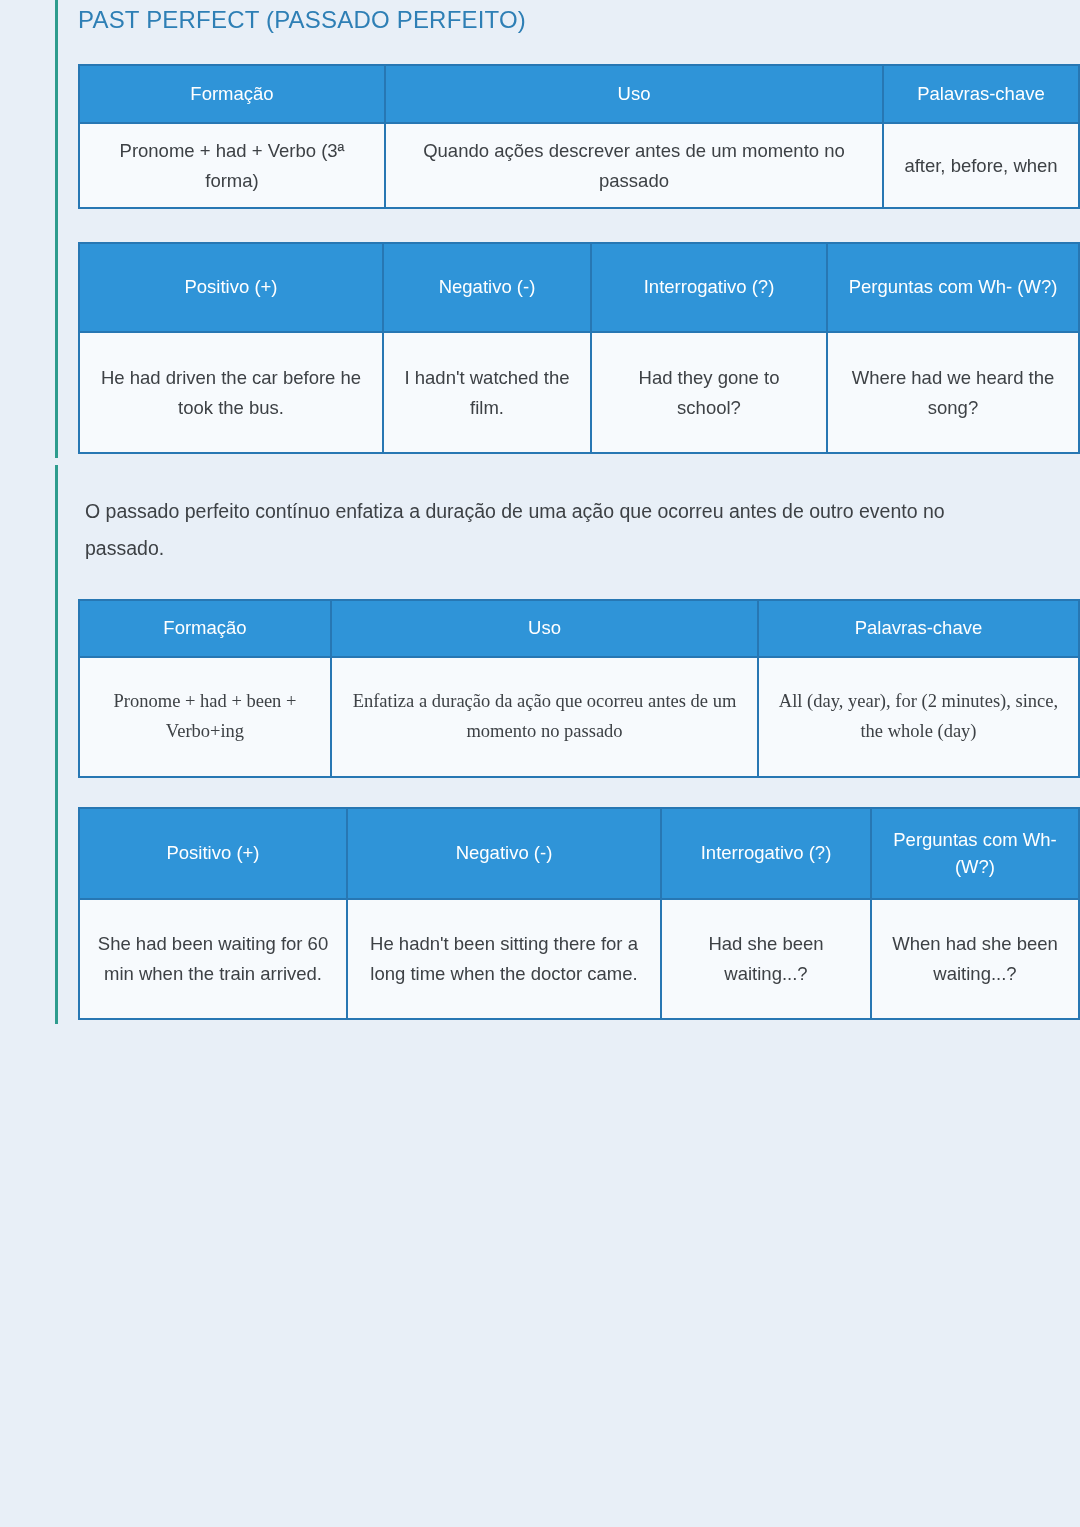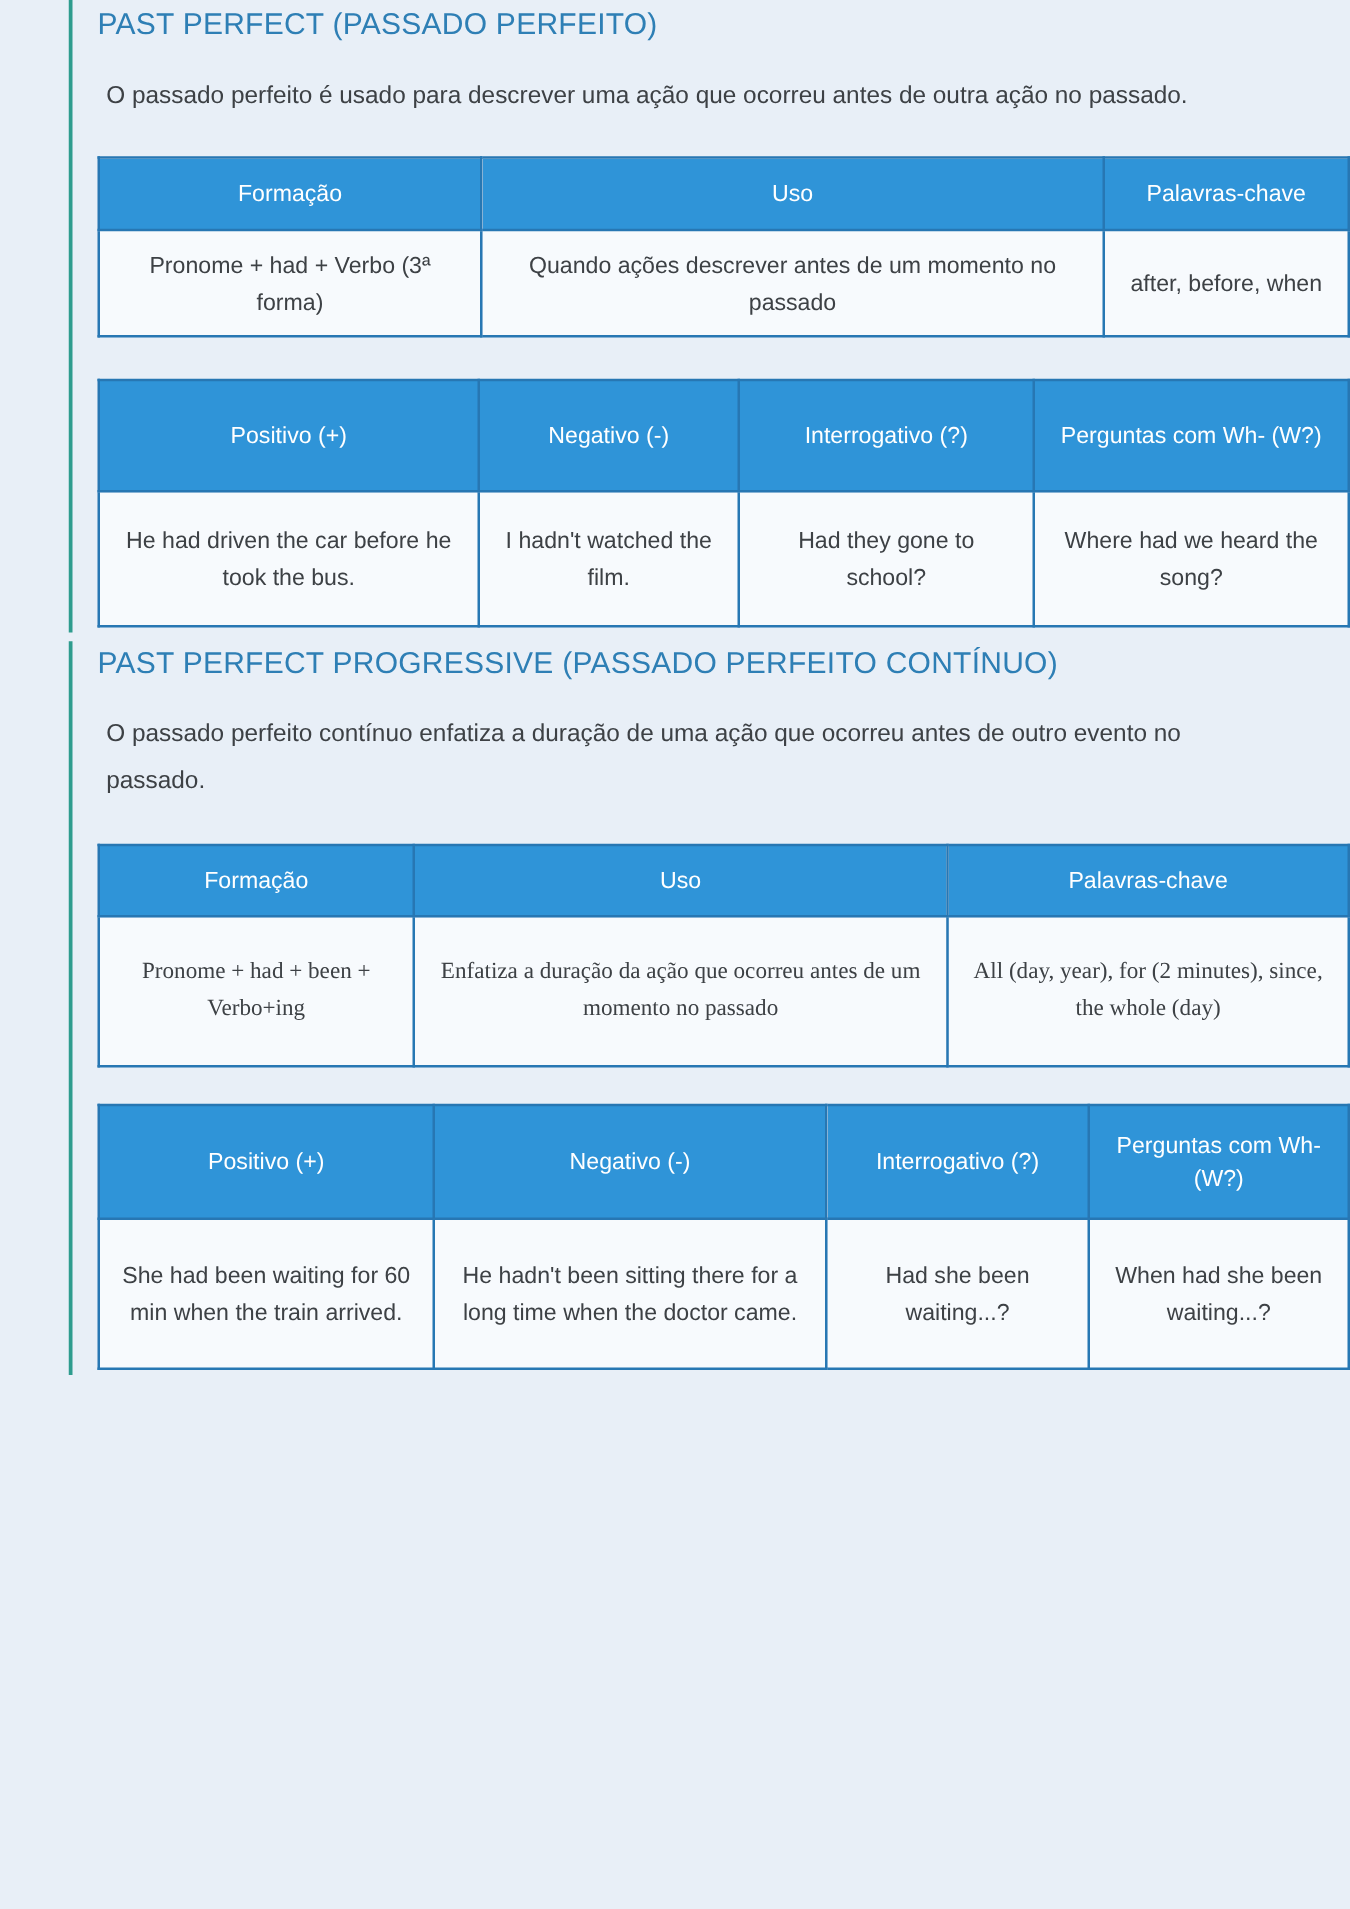--- a/index.html
+++ b/index.html
@@ -66,21 +66,21 @@
   
   .t-form1 { margin-top: 30px; }
   .t-form1 th { height: 58px; }
   .t-form1 td { height: 85px; }
   .t-form1 .c1 { width: 30.6%; }
   .t-form1 .c2 { width: 49.8%; }
   .t-form1 .c3 { width: 19.6%; }
   
   .t-ex1 { margin-top: 33px; }
   .t-ex1 th { height: 89px; }
-  .t-ex1 td { height: 108px; }
+  .t-ex1 td { height: 121px; }
   .t-ex1 .c1 { width: 30.4%; }
   .t-ex1 .c2 { width: 20.8%; }
   .t-ex1 .c3 { width: 23.6%; }
   .t-ex1 .c4 { width: 25.2%; }
   
   .t-form2 { margin-top: 32px; }
   .t-form2 th { height: 57px; }
   .t-form2 td { height: 120px; font-family: Liberation Serif, serif; }
   .t-form2 .c1 { width: 25.2%; }
   .t-form2 .c2 { width: 42.7%; }
@@ -94,21 +94,20 @@
   .t-ex2 .c3 { width: 21.0%; }
   .t-ex2 .c4 { width: 20.8%; }
 </style>
 </head>
 <body>
 
 <div>
 
   <section class="sec sec1">
     <h1 class="sec-heading">PAST PERFECT (PASSADO PERFEITO)</h1>
-    <p class="sec-desc">O passado perfeito é usado para descrever uma ação que ocorreu antes de outra ação no passado.</p>
 
     <table class="gt t-form1">
       <colgroup>
           <col class="c1">
           <col class="c2">
           <col class="c3">
         </colgroup>
       <thead>
         <tr>
           <th>Formação</th>
@@ -145,21 +144,20 @@
           <td>He had driven the car before he took the bus.</td>
           <td>I hadn't watched the film.</td>
           <td>Had they gone to school?</td>
           <td>Where had we heard the song?</td>
         </tr>
       </tbody>
     </table>
   </section>
 
   <section class="sec sec2">
-    <h1 class="sec-heading">PAST PERFECT PROGRESSIVE (PASSADO PERFEITO CONTÍNUO)</h1>
     <p class="sec-desc">O passado perfeito contínuo enfatiza a duração de uma ação que ocorreu antes de outro evento no passado.</p>
 
     <table class="gt t-form2">
       <colgroup>
           <col class="c1">
           <col class="c2">
           <col class="c3">
         </colgroup>
       <thead>
         <tr>

